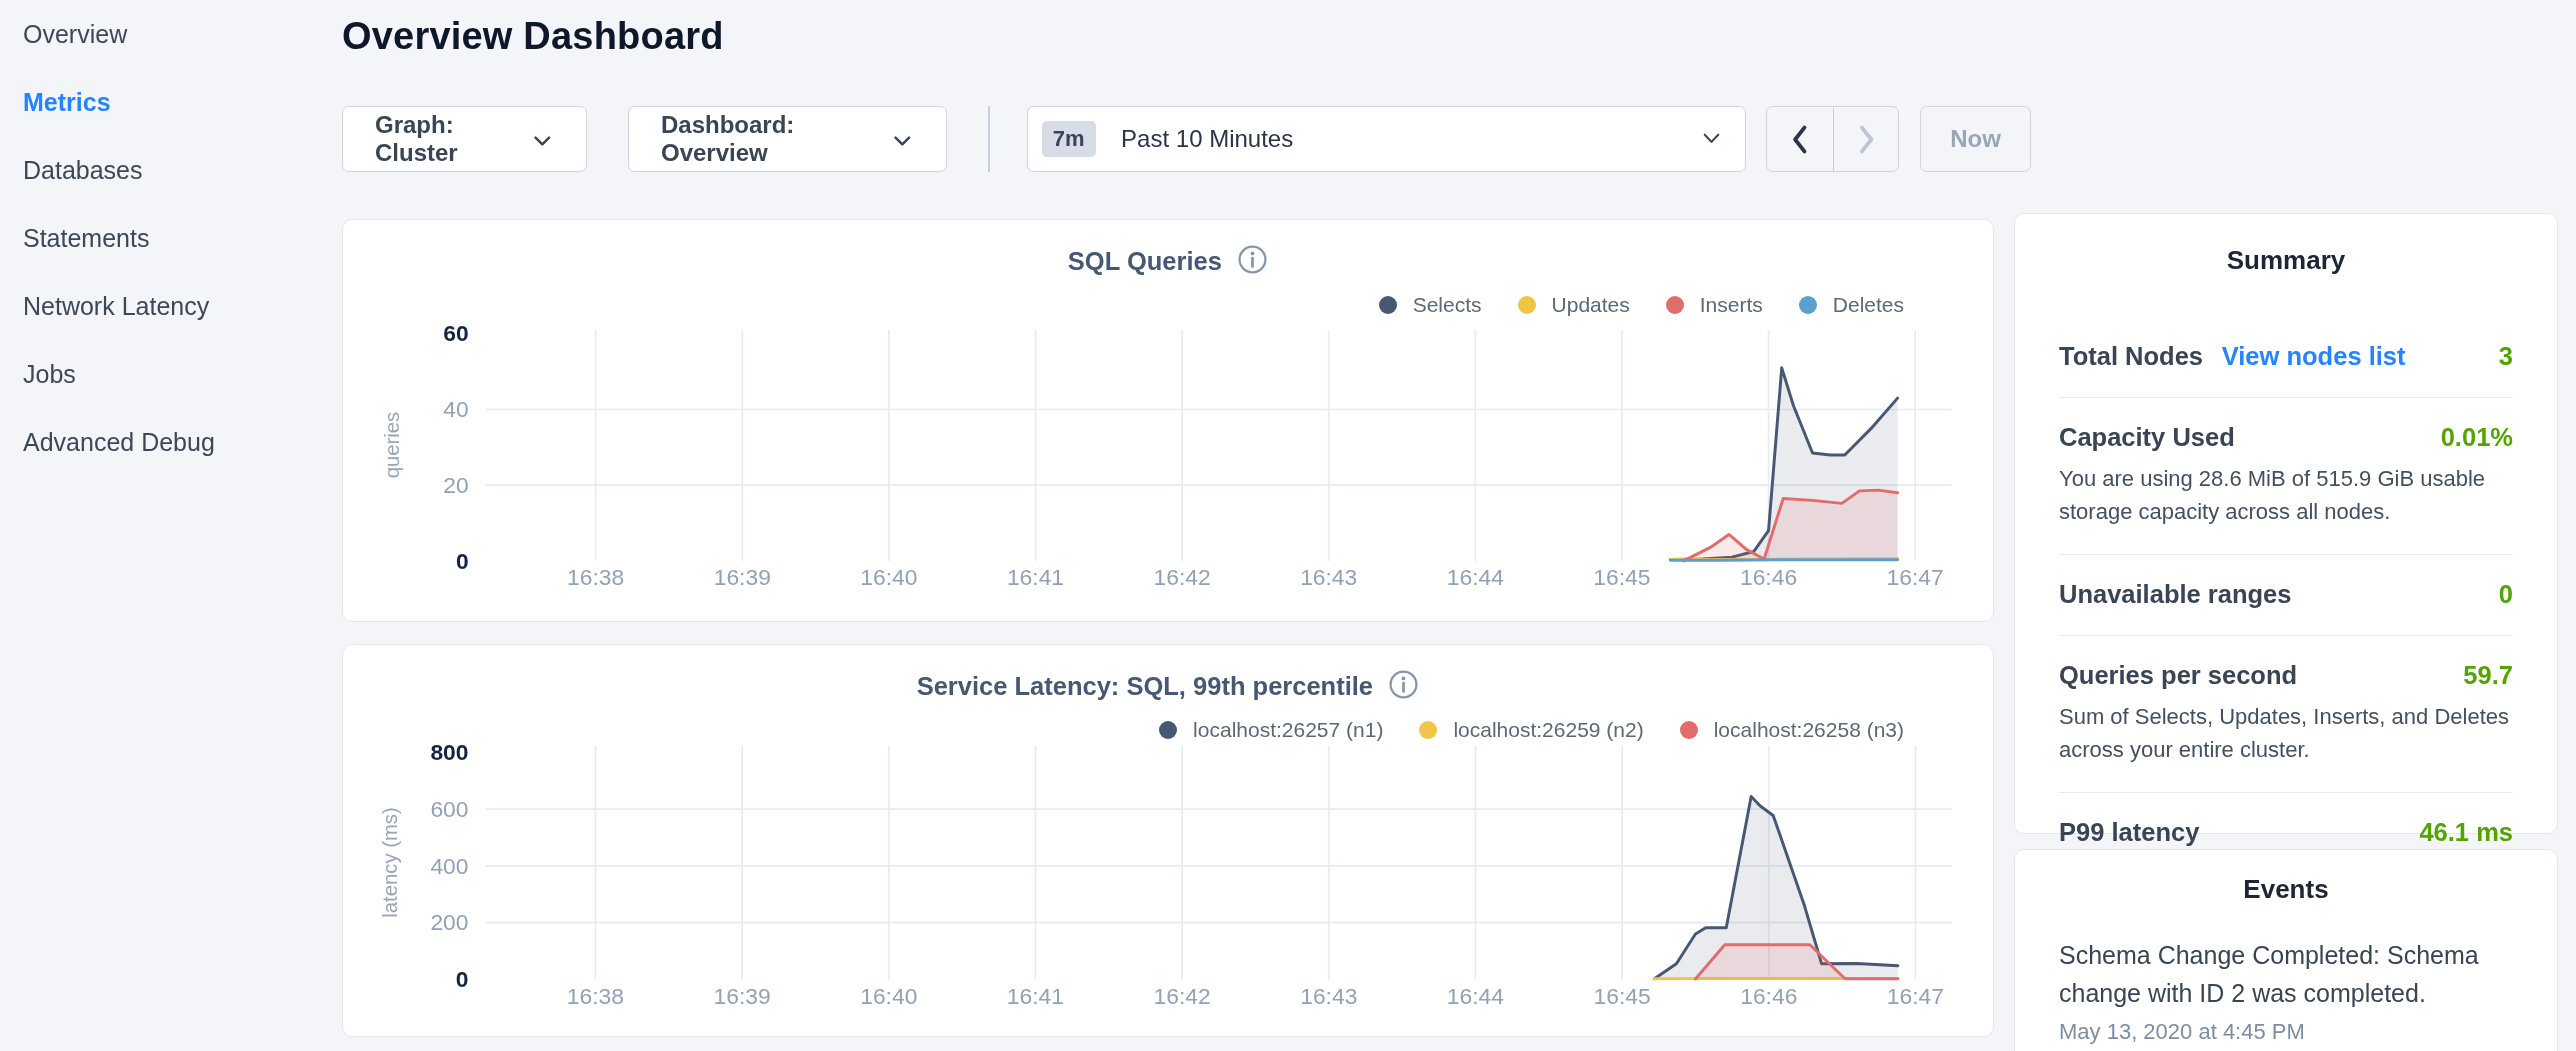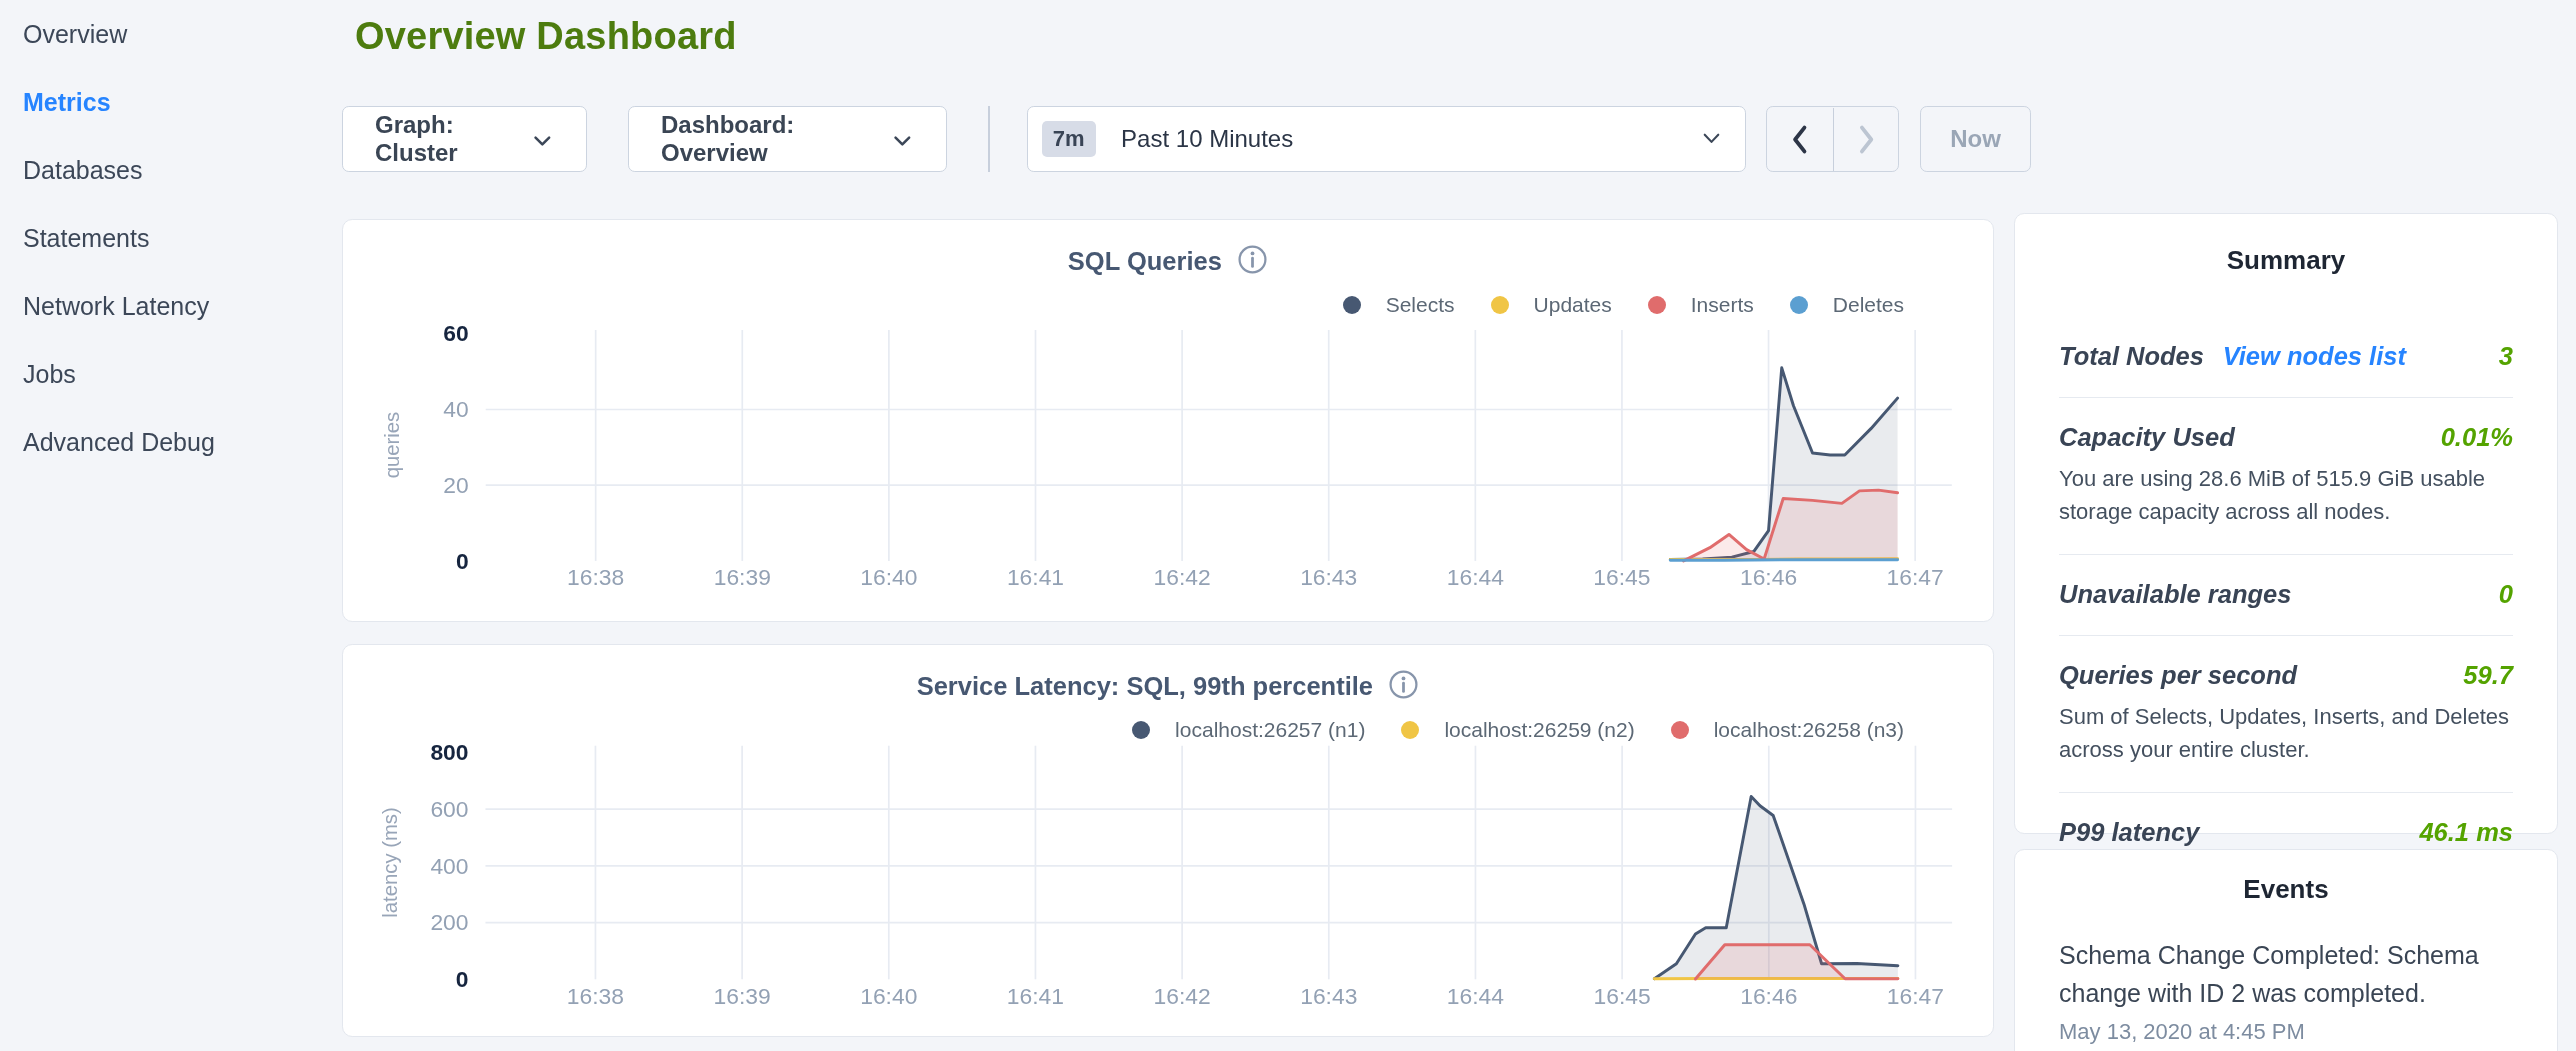--- a/index.html
+++ b/index.html
@@ -9,21 +9,21 @@
 
   
   .sidebar { position:absolute; left:0; top:0; width:340px; height:1051px; }
   .sidebar ul { list-style:none; }
   .nav-item { height:68px; display:flex; align-items:center; padding-left:23px;
     font-size:25px; color:#3c4758; cursor:pointer; }
   .nav-item.active { color:#2684ff; font-weight:700; }
 
   
   .page-title { position:absolute; left:342px; top:15.3px; font-size:38px; font-weight:600;
-    color:#4d7c0f; letter-spacing:0.2px;margin-left:13px; }
+    color:#0f172a; letter-spacing:0.2px; }
 
   .controls { position:absolute; left:342px; top:106px; height:66px; width:1701px; }
   .ctl { position:absolute; top:0; height:66px; border:1.7px solid #ccd4e0; border-radius:6.8px;
     display:flex; align-items:center; cursor:pointer; background:transparent; }
   .ctl.white { background:#fff; }
   .dropdown-btn { justify-content:space-between; padding:0 34px 0 32px; font-size:24px;
     font-weight:700; color:#3a4554; }
   .dd-graph { left:0; width:245px; }
   .dd-dashboard { left:286px; width:319px; }
   .header-divider { position:absolute; left:646px; top:0; width:1.7px; height:66px; background:#c7cfdc; }
@@ -38,30 +38,30 @@
     font-weight:700; color:#9aa6b6; }
 
   
   .card { position:absolute; background:#fff; border:1.7px solid #e3e7ee; border-radius:10.2px; }
   .chart-card-1 { left:342px; top:219px; width:1652px; height:403px; }
   .chart-card-2 { left:342px; top:644px; width:1652px; height:393px; }
   .chart-head { position:absolute; left:0; right:0; top:24px; display:flex;
     align-items:center; justify-content:center; gap:15.3px; }
   .chart-title { font-size:25.5px; font-weight:700; color:#475872; }
   .legend { position:absolute; top:73px; right:89px; display:flex; gap:36px; }
-  .legend-item { display:flex; align-items:center; gap:25px; font-size:21px; color:#5c6875; }
+  .legend-item { display:flex; align-items:center; gap:16px; font-size:21px; color:#5c6875; }
   .legend-dot { width:18px; height:18px; border-radius:50%; display:inline-block; }
   svg.chart { position:absolute; inset:0; width:100%; height:100%; }
 
   
   .summary-card { left:2014px; top:213px; width:544px; height:621px; padding:31px 44px; }
   .events-card  { left:2014px; top:849px; width:544px; height:221px; padding:24px 44px; }
   .panel-title { text-align:center; font-size:26px; font-weight:700; color:#1e2633; }
   .summary-card .panel-title { margin-bottom:66px; }
-  .s-row { display:flex; align-items:center;font-style:italic; }
+  .s-row { display:flex; align-items:center; }
   .s-label { font-size:25.5px; font-weight:700; color:#394455; }
   .s-link { font-size:25.5px; font-weight:700; color:#2684ff; margin-left:18.7px; cursor:pointer; }
   .s-value { margin-left:auto; font-size:25.5px; font-weight:700; color:#54a300; white-space:nowrap; }
   .s-subtext { font-size:22px; color:#44505f; line-height:33px; margin-top:10.2px; }
   .s-divider { border:none; border-top:1.7px solid #e6eaf0; margin:25.5px 0; }
   .events-card .panel-title { margin-bottom:31px; }
   .event-msg { font-size:25px; color:#3a4554; line-height:38px; }
   .event-date { font-size:22px; color:#7d8ca0; margin-top:6.8px; }
 </style>
 </head>

